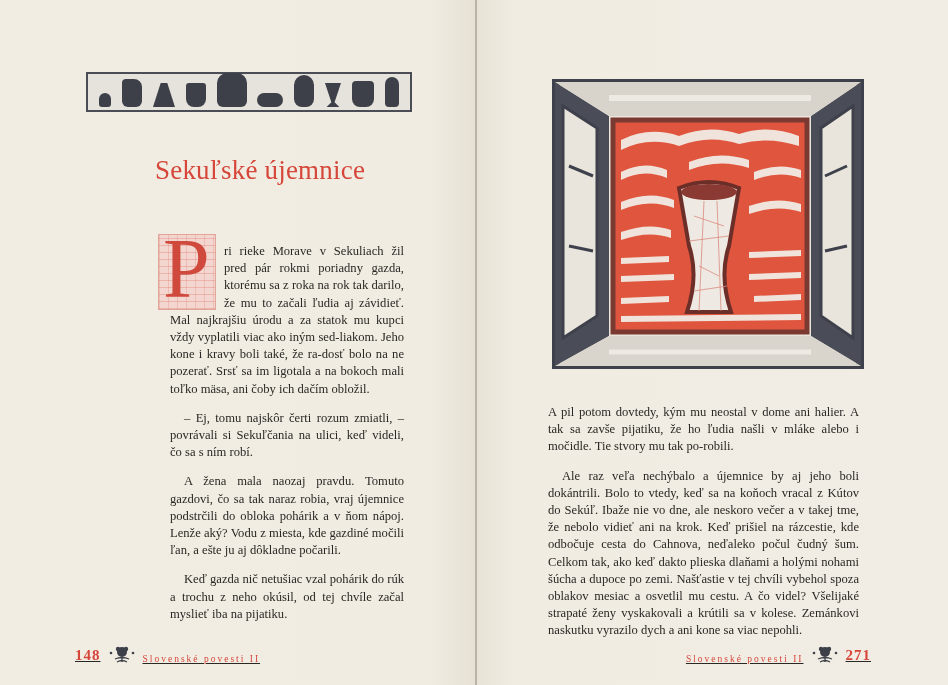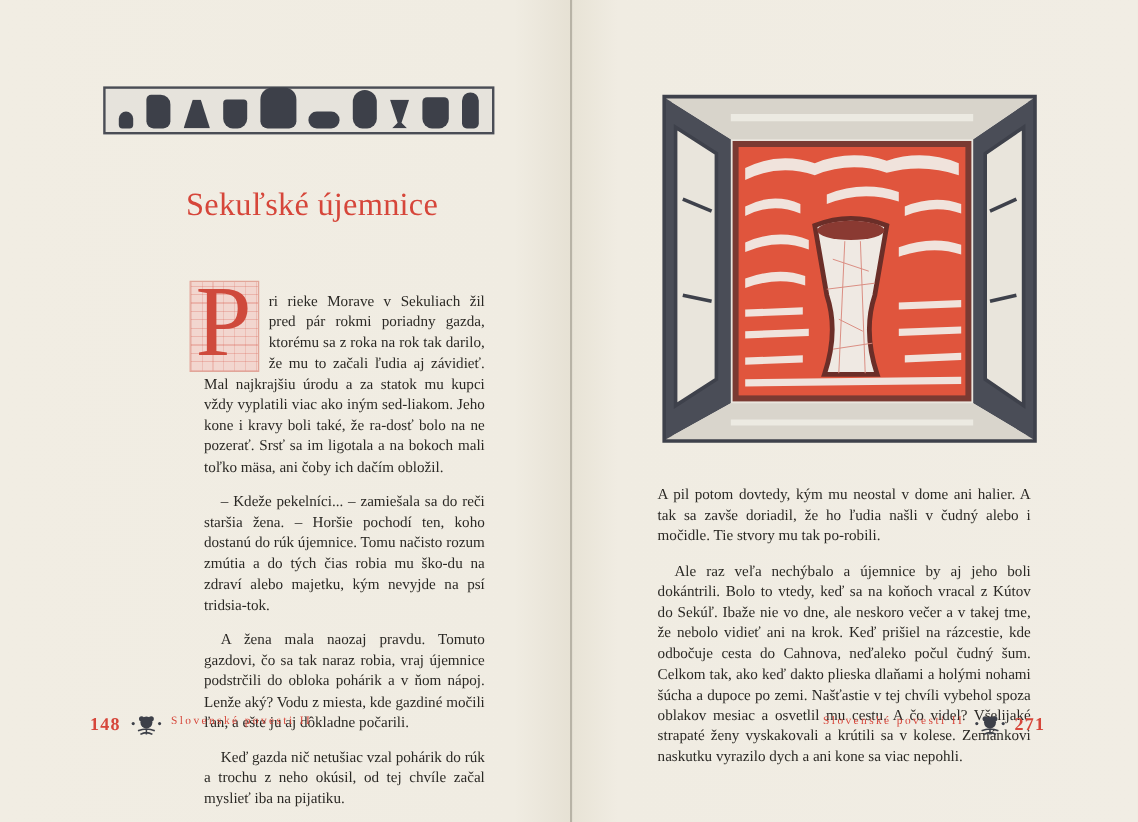--- a/index.html
+++ b/index.html
@@ -56,22 +56,23 @@
   .dropcap-letter {
     position: absolute; left: 4px; top: -8px;
     font-size: 84px; color: #cf4a3c; line-height: 1;
   }
 
   .para { margin: 12px; text-indent: 14px; }
   .para.first { text-indent: 0; }
   .para.nofirst { text-indent: 0; }
 
   .folio {
-    position: absolute; top: 596px; display: flex; align-items: flex-start; gap: 8px;
+    position: absolute; top: 646px; display: flex; align-items: flex-end; gap: 8px;
     white-space: nowrap;
+    text-decoration: underline;
   }
   .folio-left { left: 75px; }
   .folio-right { right: 77px; }
   .folio-num { color: #d6463a; font-size: 15px; font-weight: bold; letter-spacing: 1px; }
   .folio-title { color: #d6463a; font-size: 9.5px; letter-spacing: 2px; }
   .ornament { width: 26px; height: 18px; display: inline-block; }
 
   
   .illustration {
     position: absolute; left: 549px; top: 76px; width: 318px; height: 296px;
@@ -97,21 +98,21 @@
       <span class="vessel" style="width:14px;height:30px;border-radius:7px 7px 4px 4px;"></span>
     </div>
 
     <div class="title">Sekuľské újemnice</div>
 
     <div class="text-block text-left">
       <div class="dropcap">
         <span class="dropcap-letter">P</span>
       </div>
       <p class="para first">ri rieke Morave v Sekuliach žil pred pár rokmi poriadny gazda, ktorému sa z roka na rok tak darilo, že mu to začali ľudia aj závidieť. Mal najkrajšiu úrodu a za statok mu kupci vždy vyplatili viac ako iným sed-liakom. Jeho kone i kravy boli také, že ra-dosť bolo na ne pozerať. Srsť sa im ligotala a na bokoch mali toľko mäsa, ani čoby ich dačím obložil.</p>
-      <p class="para">– Kdeže pekelníci... – zamiešala sa do reči staršia žena. – Horšie pochodí ten, koho dostanú do rúk újemnice. Tomu načisto rozum zmútia a do tých čias robia mu ško-du na zdraví alebo majetku, kým nevyjde na psí tridsia-tok.</p>
+      <p class="para">– Ej, tomu najskôr čerti rozum zmiatli, – povrávali si Sekuľčania na ulici, keď videli, čo sa s ním robí.</p>
       <p class="para">A žena mala naozaj pravdu. Tomuto gazdovi, čo sa tak naraz robia, vraj újemnice podstrčili do obloka pohárik a v ňom nápoj. Lenže aký? Vodu z miesta, kde gazdiné močili ľan, a ešte ju aj dôkladne počarili.</p>
       <p class="para">Keď gazda nič netušiac vzal pohárik do rúk a trochu z neho okúsil, od tej chvíle začal myslieť iba na pijatiku.</p>
     </div>
 
     <div class="folio folio-left">
       <span class="folio-num">148</span>
       <svg class="ornament" viewBox="0 0 26 18">
         <circle cx="2" cy="7" r="1.3" fill="#3d4049"></circle>
         <circle cx="24" cy="7" r="1.3" fill="#3d4049"></circle>
         <circle cx="13" cy="6" r="5" fill="#3d4049"></circle>
@@ -168,21 +169,21 @@
 
     <path d="M130 112 Q160 100 190 112 L180 170 Q170 200 182 236 L138 236 Q150 200 140 170 Z" fill="#efe9e3" stroke="#6b2e28" stroke-width="4"></path>
     <ellipse cx="160" cy="116" rx="28" ry="8" fill="#8a3a32"></ellipse>
     <g stroke="#d98a7e" stroke-width="0.8" fill="none">
       <path d="M145 140 L175 150 M140 165 L180 160 M150 190 L170 200 M145 215 L178 210"></path>
       <path d="M155 125 L150 235 M168 125 L172 235"></path>
     </g>
   </svg>
 
   <div class="text-block text-right">
-    <p class="para nofirst">A pil potom dovtedy, kým mu neostal v dome ani halier. A tak sa zavše doriadil, že ho ľudia našli v čudný alebo i močidle. Tie stvory mu tak po-robili.</p>
+    <p class="para nofirst">A pil potom dovtedy, kým mu neostal v dome ani halier. A tak sa zavše pijatiku, že ho ľudia našli v mláke alebo i močidle. Tie stvory mu tak po-robili.</p>
     <p class="para">Ale raz veľa nechýbalo a újemnice by aj jeho boli dokántrili. Bolo to vtedy, keď sa na koňoch vracal z Kútov do Sekúľ. Ibaže nie vo dne, ale neskoro večer a v takej tme, že nebolo vidieť ani na krok. Keď prišiel na rázcestie, kde odbočuje cesta do Cahnova, neďaleko počul čudný šum. Celkom tak, ako keď dakto plieska dlaňami a holými nohami šúcha a dupoce po zemi. Našťastie v tej chvíli vybehol spoza oblakov mesiac a osvetlil mu cestu. A čo videl? Všelijaké strapaté ženy vyskakovali a krútili sa v kolese. Zemánkovi naskutku vyrazilo dych a ani kone sa viac nepohli.</p>
   </div>
 
   <div class="folio folio-right">
     <span class="folio-title">Slovenské povesti II</span>
     <svg class="ornament" viewBox="0 0 26 18">
       <circle cx="2" cy="7" r="1.3" fill="#3d4049"></circle>
       <circle cx="24" cy="7" r="1.3" fill="#3d4049"></circle>
       <circle cx="13" cy="6" r="5" fill="#3d4049"></circle>
       <circle cx="9" cy="3" r="2.2" fill="#3d4049"></circle>

